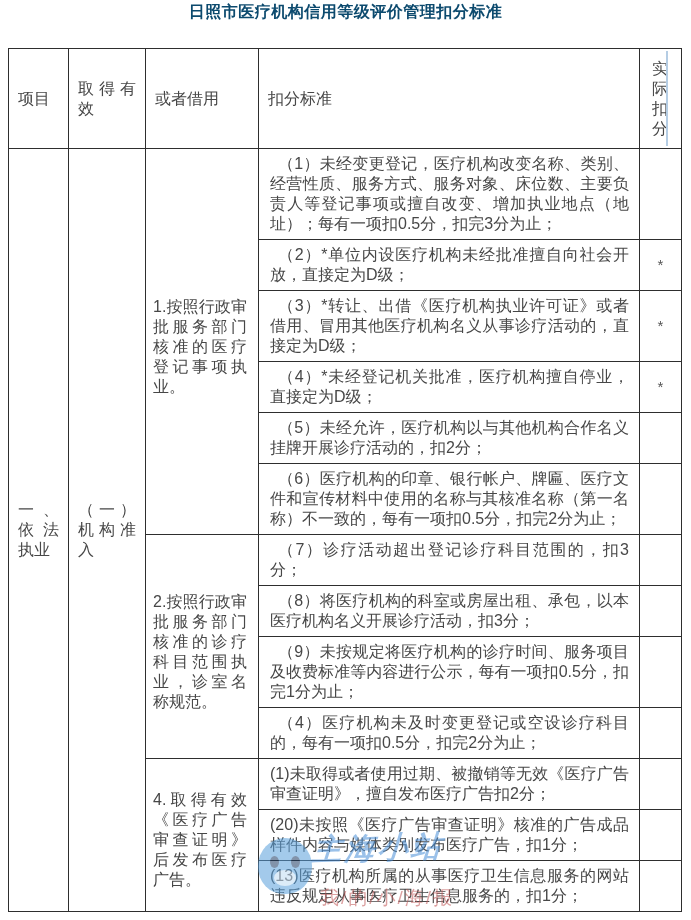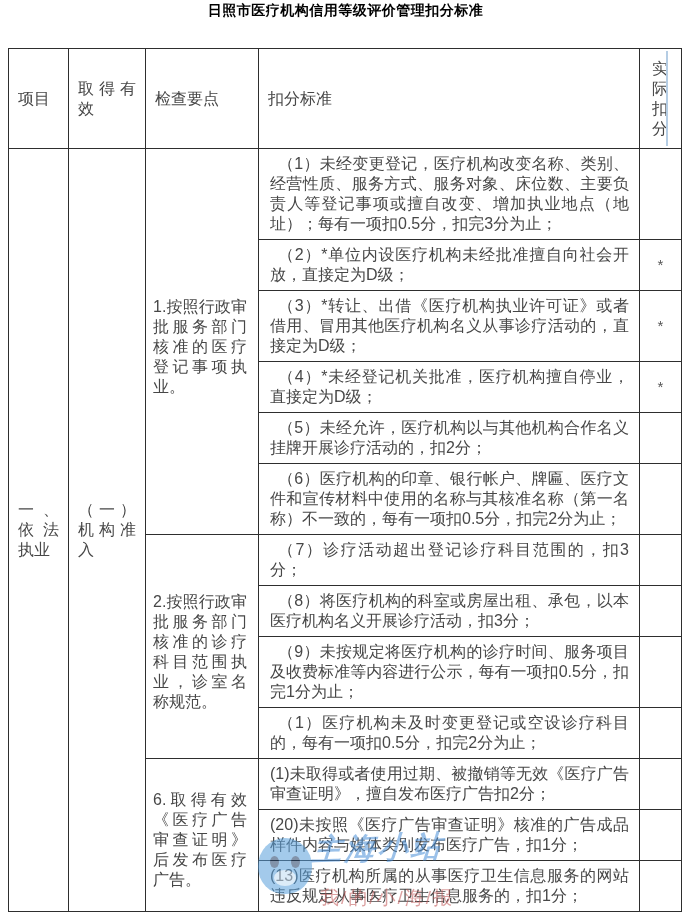--- a/index.html
+++ b/index.html
@@ -9,23 +9,23 @@
     background: #ffffff;
     font-family: "Liberation Sans", "DejaVu Sans", sans-serif;
     color: #474747;
     overflow: hidden;
   }
   .page-title {
     position: absolute;
     top: 2px; left: 0;
     width: 100%;
     text-align: center;
-    font-size: 14px;
+    font-size: 16px;
     font-weight: bold;
-    color: #000000;
+    color: #0c4a6e;
     letter-spacing: 0.5px;
   }
   table.rating-table {
     position: absolute;
     top: 48px; left: 8px;
     width: 673px;
     border-collapse: collapse;
     table-layout: fixed;
     font-size: 16px;
     line-height: 20px;
@@ -131,21 +131,21 @@
     <col style="width:60px">
       <col style="width:77px">
       <col style="width:113px">
       <col style="width:381px">
       <col style="width:42px">
   </colgroup>
   <thead>
     <tr>
       <th>项目</th>
       <th>取得有效</th>
-      <th>检查要点</th>
+      <th>或者借用</th>
       <th>扣分标准</th>
       <th class="h-actual">实际扣分</th>
     </tr>
   </thead>
   <tbody>
     <tr>
       <td class="c-proj" rowspan="13">一、依法执业</td>
       <td class="c-cont" rowspan="13">（一）机构准入</td>
       <td class="c-kp" rowspan="6">1.按照行政审批服务部门核准的医疗登记事项执业。</td>
       <td class="c-std indent">（1）未经变更登记，医疗机构改变名称、类别、经营性质、服务方式、服务对象、床位数、主要负责人等登记事项或擅自改变、增加执业地点（地址）；每有一项扣0.5分，扣完3分为止；</td>
@@ -178,25 +178,25 @@
     </tr>
     <tr>
       <td class="c-std indent">（8）将医疗机构的科室或房屋出租、承包，以本医疗机构名义开展诊疗活动，扣3分；</td>
       <td class="c-mark"></td>
     </tr>
     <tr>
       <td class="c-std indent">（9）未按规定将医疗机构的诊疗时间、服务项目及收费标准等内容进行公示，每有一项扣0.5分，扣完1分为止；</td>
       <td class="c-mark"></td>
     </tr>
     <tr>
-      <td class="c-std indent">（1）医疗机构未及时变更登记或空设诊疗科目的，每有一项扣0.5分，扣完2分为止；</td>
-      <td class="c-mark"></td>
-    </tr>
-    <tr>
-      <td class="c-kp" rowspan="3">6.取得有效《医疗广告审查证明》后发布医疗广告。</td>
+      <td class="c-std indent">（4）医疗机构未及时变更登记或空设诊疗科目的，每有一项扣0.5分，扣完2分为止；</td>
+      <td class="c-mark"></td>
+    </tr>
+    <tr>
+      <td class="c-kp" rowspan="3">4.取得有效《医疗广告审查证明》后发布医疗广告。</td>
       <td class="c-std">(1)未取得或者使用过期、被撤销等无效《医疗广告审查证明》，擅自发布医疗广告扣2分；</td>
       <td class="c-mark"></td>
     </tr>
     <tr>
       <td class="c-std">(20)未按照《医疗广告审查证明》核准的广告成品样件内容与媒体类别发布医疗广告，扣1分；</td>
       <td class="c-mark"></td>
     </tr>
     <tr>
       <td class="c-std">(13)医疗机构所属的从事医疗卫生信息服务的网站违反规定从事医疗卫生信息服务的，扣1分；</td>
       <td class="c-mark"></td>

